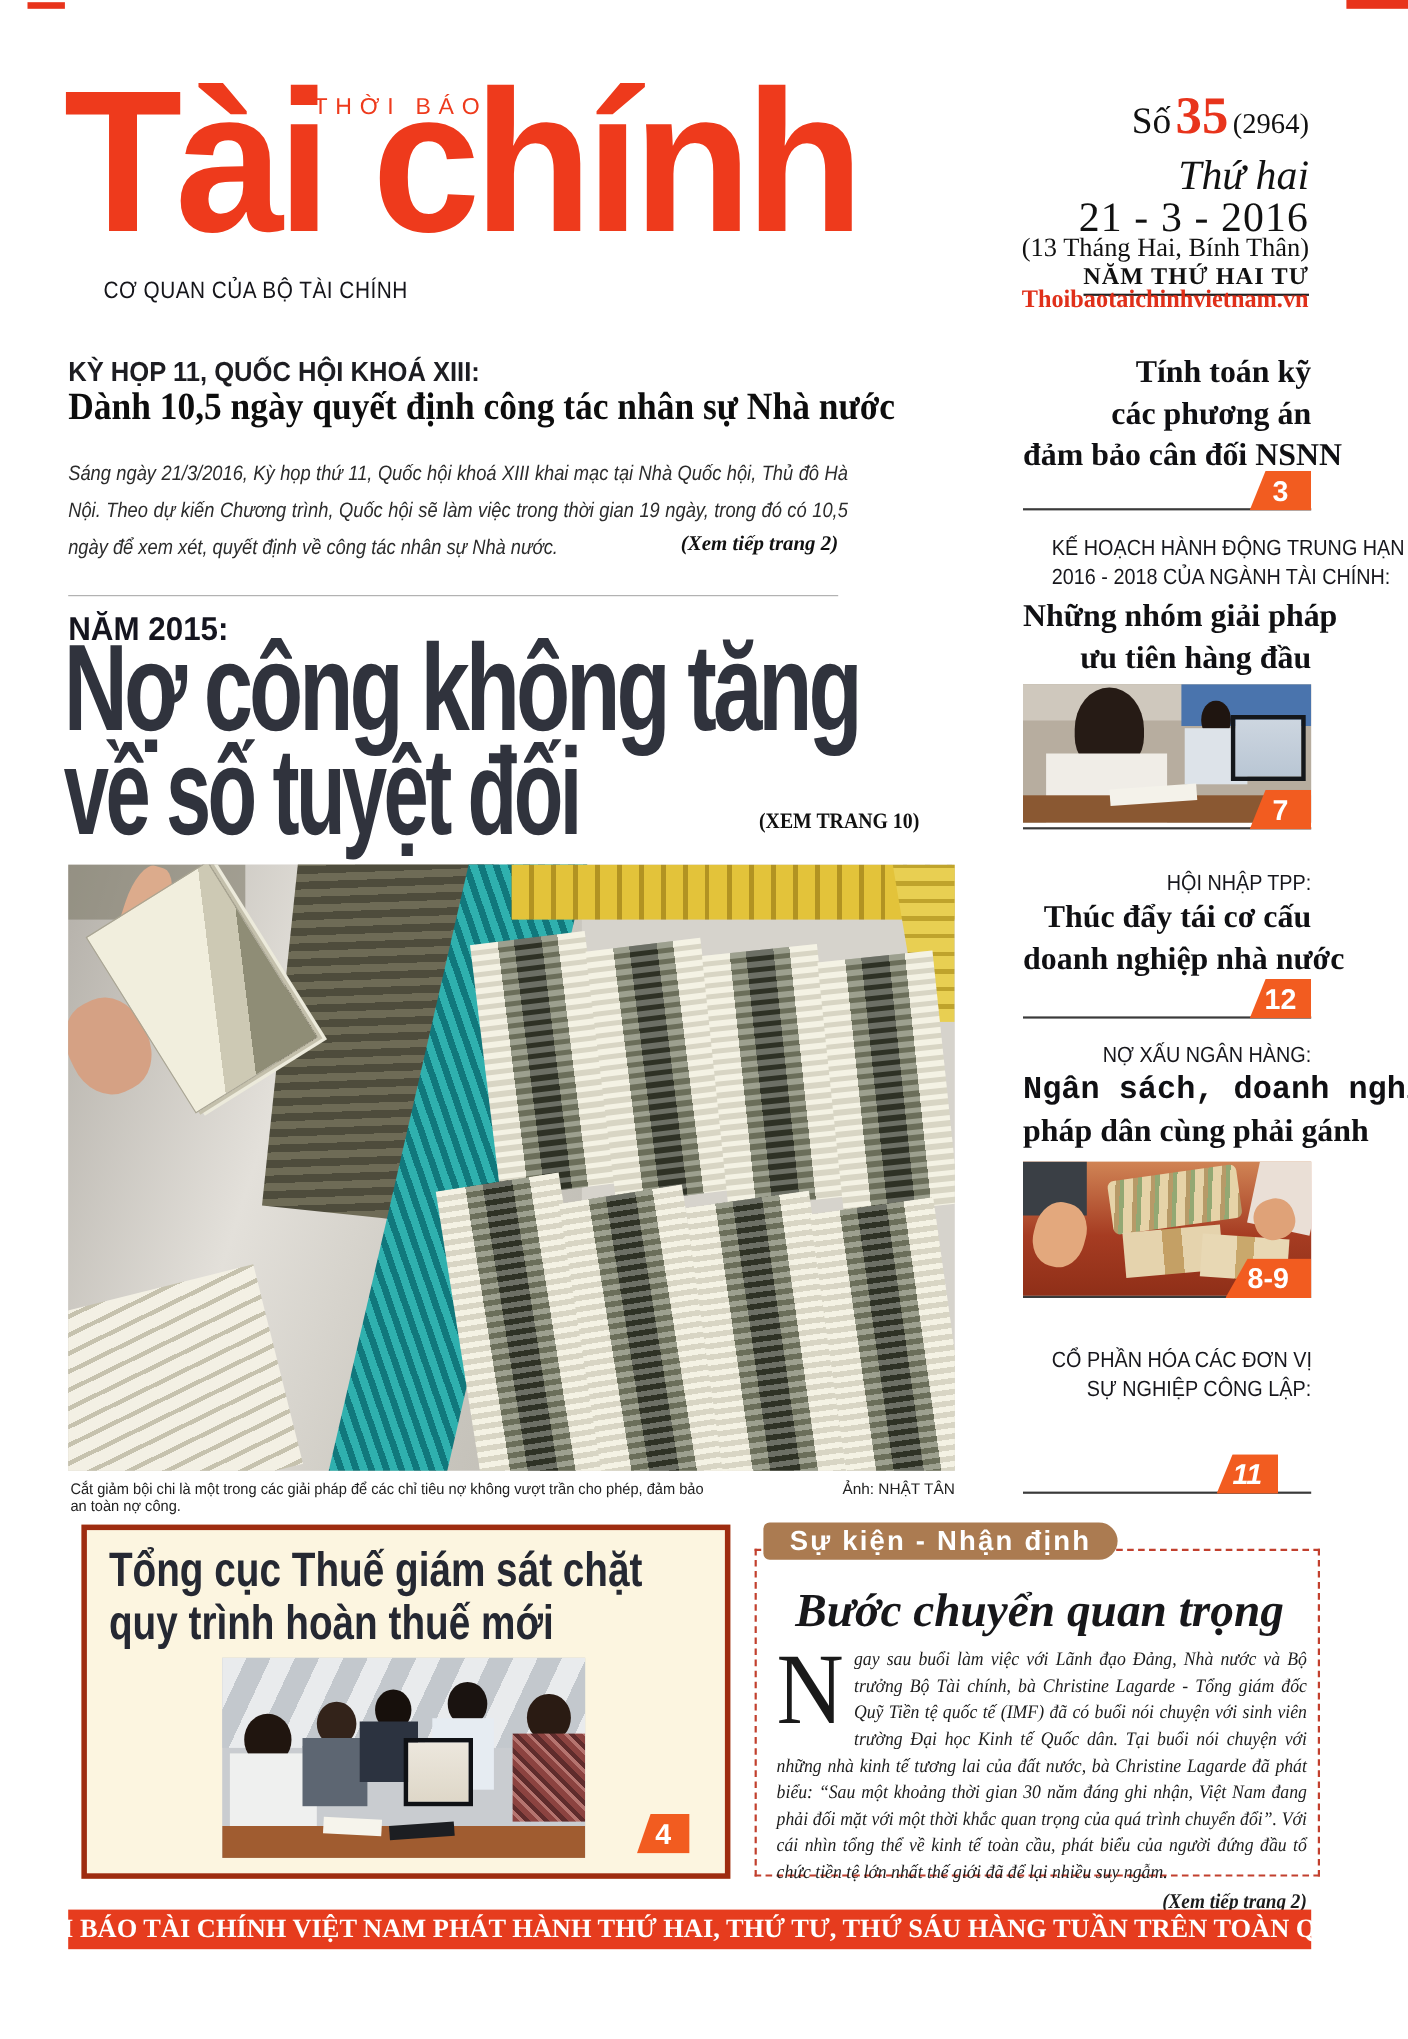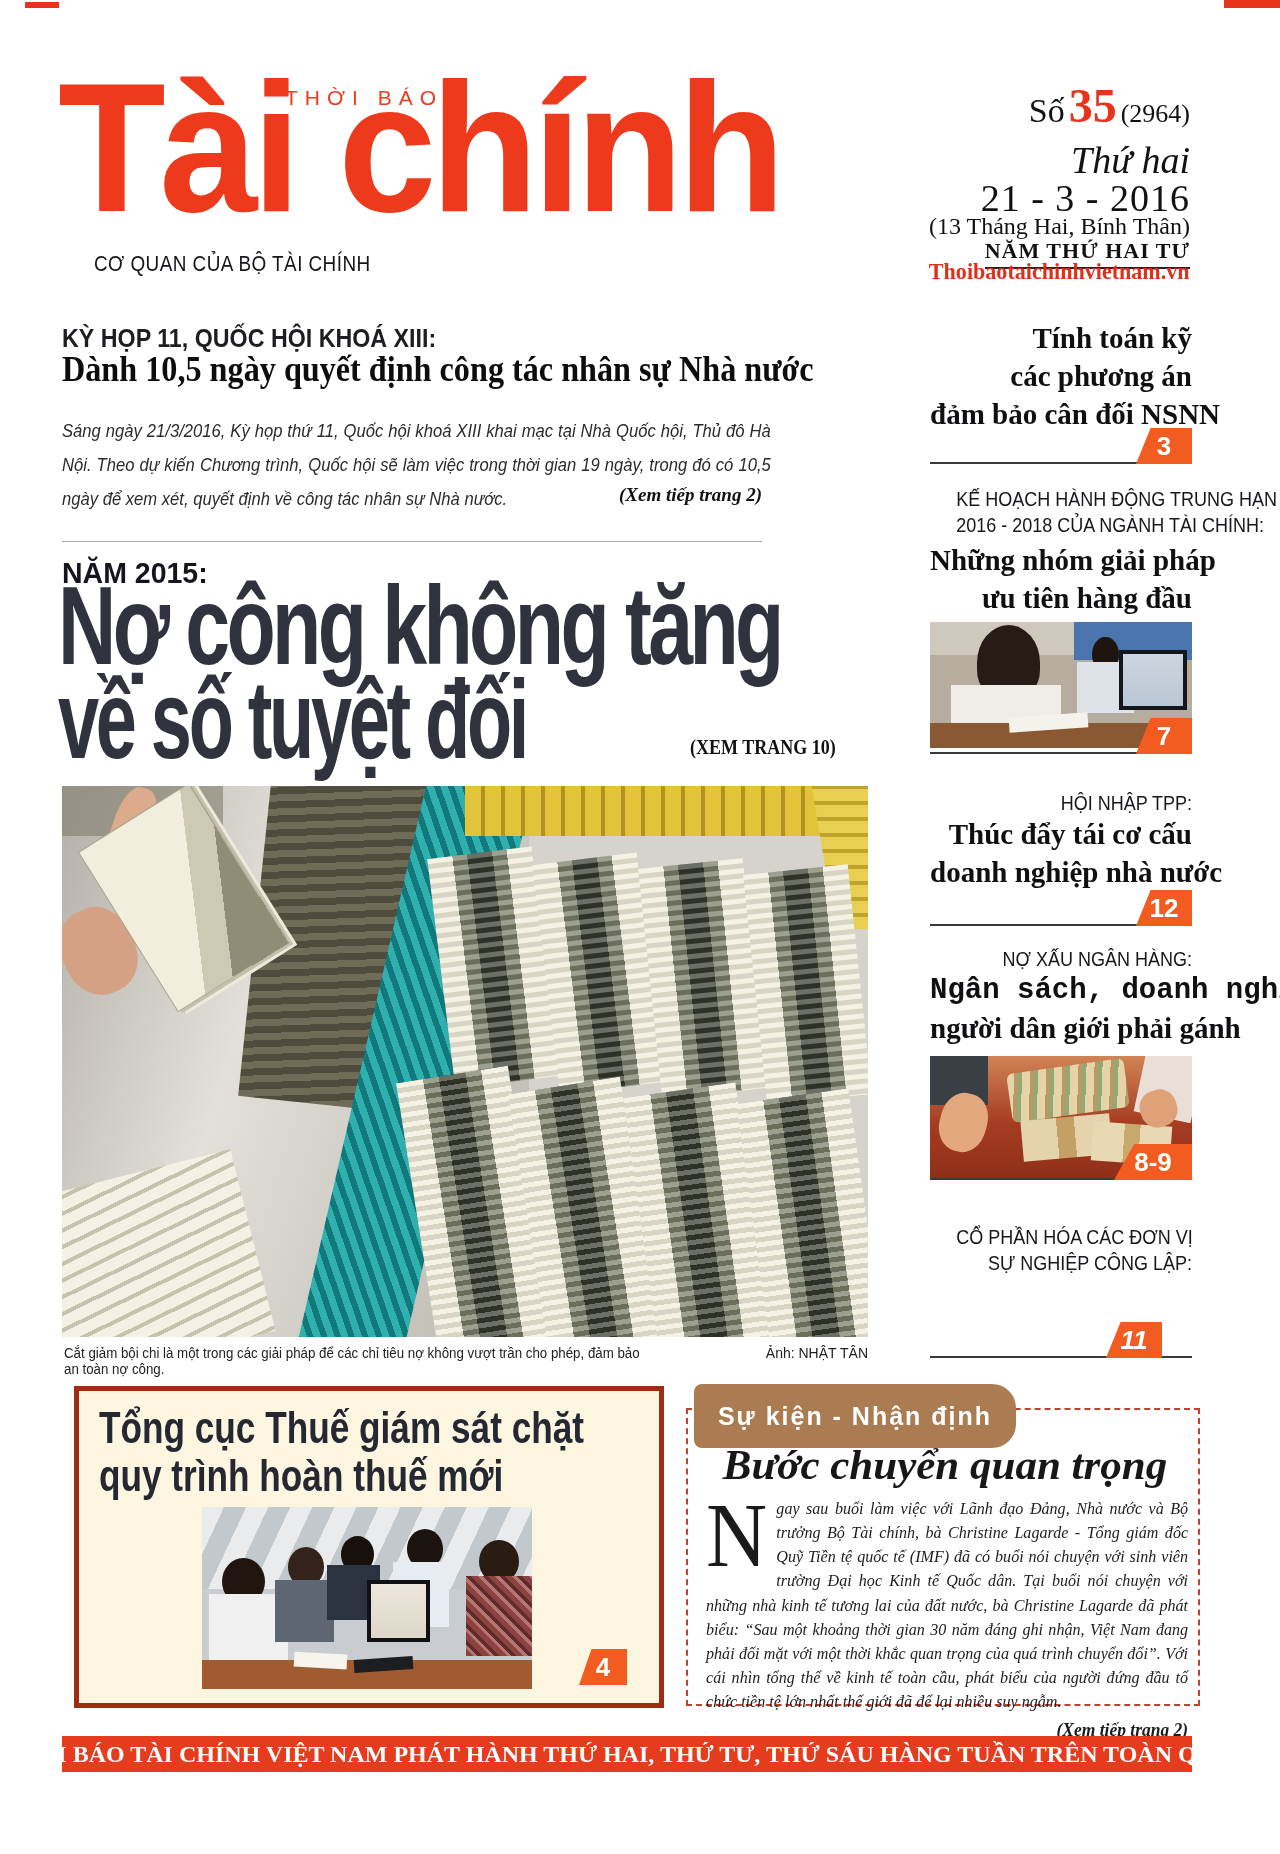--- a/index.html
+++ b/index.html
@@ -69,21 +69,21 @@
   .photo{overflow:hidden;}
 
   
   .story-box{left:74px;top:1386px;width:590px;height:322px;background:#fcf5e0;border:5px solid #9e2c10;
              box-sizing:border-box;}
   .box-head{left:20px;font-weight:bold;font-size:44px;line-height:50px;color:#252832;white-space:nowrap;
             transform:scaleX(.8);transform-origin:left top;}
 
   
   .dashed-box{left:686px;top:1408px;width:514px;height:298px;border:2px dashed #c2402e;box-sizing:border-box;}
-  .event-label{left:694px;top:1384px;width:322px;height:64px;background:#ab7b51;color:#fff;
+  .event-label{left:694px;top:1384px;width:322px;height:34px;background:#ab7b51;color:#fff;
                border-radius:8px 24px 24px 8px;display:flex;align-items:center;justify-content:center;
                font-weight:bold;font-size:25px;letter-spacing:2px;z-index:5;}
   .event-title{left:700px;top:1440px;width:490px;text-align:center;font-family:"Liberation Serif",serif;
                font-style:italic;font-weight:bold;font-size:43px;color:#17171a;}
   .event-body{left:706px;top:1496px;width:524px;font-family:"Liberation Serif",serif;font-style:italic;
               font-size:17.5px;line-height:1.38;color:#1c1c1c;text-align:justify;
               transform:scaleX(.92);transform-origin:left top;}
   .dropcap{float:left;font-style:normal;font-size:92px;line-height:.78;padding:4px 10px 0 0;color:#1a1a1a;}
   .event-cont{display:block;text-align:right;font-weight:bold;font-size:19px;padding-top:4px;}
 
@@ -183,21 +183,21 @@
   <div class="ab sb-kicker" style="left:930px;top:792px;">HỘI NHẬP TPP:</div>
   <div class="ab sb-head" style="left:930px;top:818px;">Thúc đẩy tái cơ cấu</div>
   <div class="ab sb-head" style="left:930px;top:856px;">doanh nghiệp nhà nước</div>
   <div class="ab rule" style="left:930px;top:924px;width:262px;"></div>
   <div class="ab badge" style="left:1136px;top:890px;width:56px;height:36px;">
       <span>12</span>
     </div>
 
   <div class="ab sb-kicker" style="left:930px;top:948px;">NỢ XẤU NGÂN HÀNG:</div>
   <div class="ab sb-head" style="left:930px;top:974px;font-family:Liberation Mono, monospace;">Ngân sách, doanh nghiệp,</div>
-  <div class="ab sb-head" style="left:930px;top:1012px;">người dân giới phải gánh</div>
+  <div class="ab sb-head" style="left:930px;top:1012px;">pháp dân cùng phải gánh</div>
   <div class="ab photo" style="left:930px;top:1056px;width:262px;height:122px;background:linear-gradient(#d08455,#a63c22 55%,#8f2f18);">
     <div class="ab" style="left:0;top:0;width:22%;height:40%;background:#3a3f45;"></div>
     <div class="ab" style="left:30%;top:8%;width:45%;height:40%;background:repeating-linear-gradient(100deg,#e6d3a8 0 8px,#b79a68 8px 12px,#93a873 12px 16px);transform:rotate(-8deg);border-radius:6px;"></div>
     <div class="ab" style="left:35%;top:50%;width:34%;height:34%;background:linear-gradient(90deg,#e5d3ad 0 40%,#c4a065 40% 60%,#e5d3ad 60%);transform:rotate(-5deg);"></div>
     <div class="ab" style="left:62%;top:56%;width:30%;height:32%;background:linear-gradient(90deg,#e8d8b4 0 40%,#c9a86c 40% 60%,#e8d8b4 60%);transform:rotate(4deg);"></div>
     <div class="ab" style="left:4%;top:30%;width:18%;height:48%;background:#e3a87d;border-radius:45%;transform:rotate(15deg);"></div>
     <div class="ab" style="right:-2%;top:-4%;width:22%;height:55%;background:#eadfd6;transform:rotate(12deg);"></div>
     <div class="ab" style="right:6%;top:28%;width:14%;height:30%;background:#dfa278;border-radius:45%;transform:rotate(-18deg);"></div>
   </div>
   <div class="ab rule" style="left:930px;top:1178px;width:262px;"></div>

